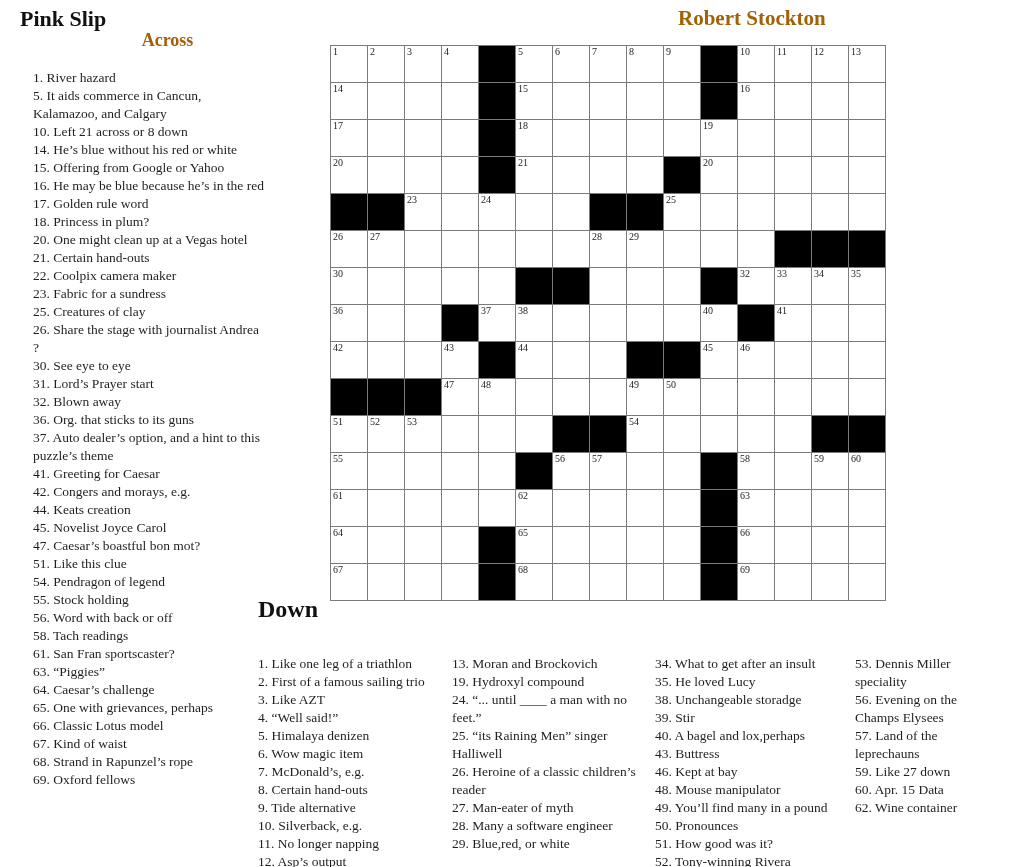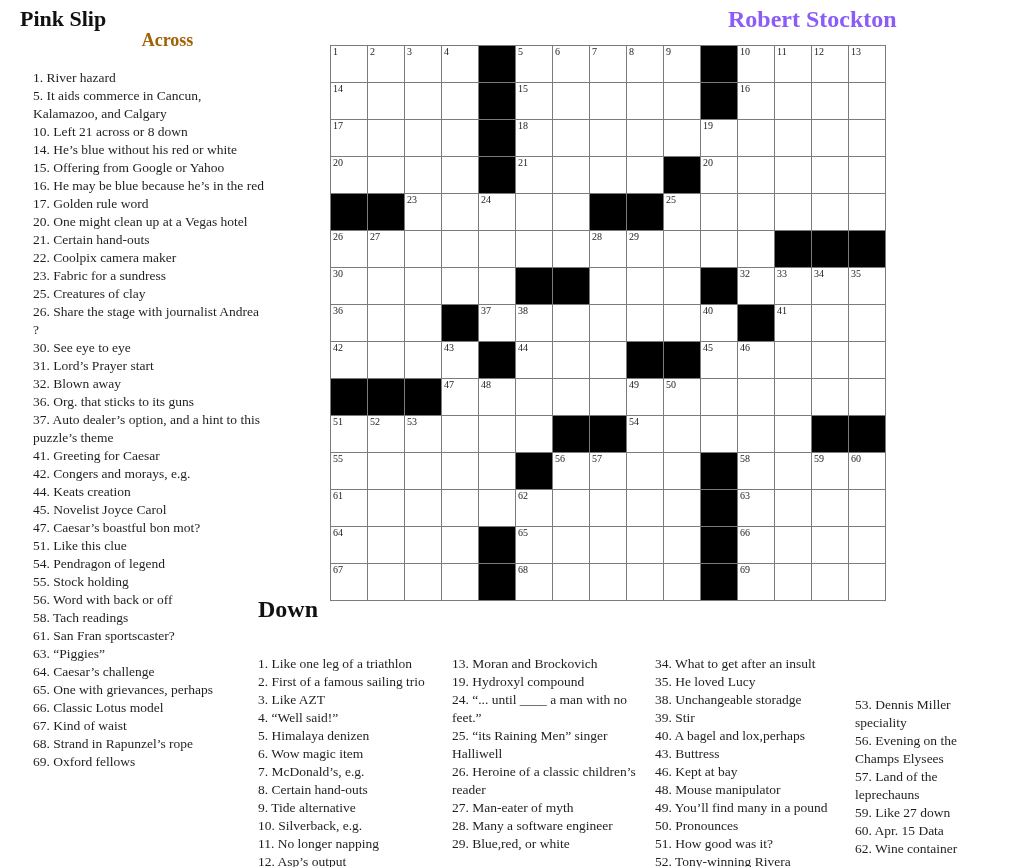--- a/index.html
+++ b/index.html
@@ -1,30 +1,30 @@
 <!DOCTYPE html>
 <html><head>
 <meta charset="utf-8">
 <style>
   html,body{margin:0;padding:0;background:#ffffff;}
   .page{position:relative;width:992px;height:867px;background:#fff;overflow:hidden;
         font-family:Liberation Serif, serif;color:#1f1f1f;}
   .title{position:absolute;left:20px;top:6px;font-size:22px;font-weight:bold;color:#111;}
-  .author{position:absolute;left:728px;top:6px;font-size:24px;font-weight:bold;color:#8b5cf6;}
+  .author{position:absolute;left:678px;top:6px;font-size:21px;font-weight:bold;color:#a16207;}
   .across-head{position:absolute;left:0;top:30px;width:335px;text-align:center;
                font-size:18px;font-weight:bold;color:#a16207;}
   .down-head{position:absolute;left:258px;top:596px;font-size:24px;font-weight:bold;color:#111;}
   .clue-list{position:absolute;font-size:13.5px;line-height:18px;}
   #across-list{left:33px;top:49px;width:235px;margin-top:20px;}
   .clue{margin:0;}
   .down-col{position:absolute;top:655px;font-size:13.5px;line-height:18px;}
   #down-col-1{left:258px;width:212px;}
   #down-col-2{left:452px;width:205px;}
   #down-col-3{left:655px;width:205px;}
-  #down-col-4{left:855px;width:140px;margin-top:41px;}
+  #down-col-4{left:855px;width:140px;}
   #grid{position:absolute;left:330px;top:45px;display:grid;
         grid-template-columns:repeat(15,36px);grid-auto-rows:36px;
         gap:1px;background:#7b7b7b;border:1px solid #7b7b7b;width:fit-content;}
   .cell{background:#ffffff;position:relative;}
   .cell.black{background:#000000;}
   .cellnum{position:absolute;top:1px;left:2px;font-size:10px;line-height:1;color:#222;}
 </style>
 </head>
 <body>
 
@@ -34,20 +34,21 @@
 
   <div class="across-head">Across</div>
   <div class="clue-list" id="across-list">
       <div class="clue">1. River hazard</div>
       <div class="clue">5. It aids commerce in Cancun, Kalamazoo, and Calgary</div>
       <div class="clue">10. Left 21 across or 8 down</div>
       <div class="clue">14. He’s blue without his red or white</div>
       <div class="clue">15. Offering from Google or Yahoo</div>
       <div class="clue">16. He may be blue because he’s in the red</div>
       <div class="clue">17. Golden rule word</div>
+      <div class="clue">18. Princess in plum?</div>
       <div class="clue">20. One might clean up at a Vegas hotel</div>
       <div class="clue">21. Certain hand-outs</div>
       <div class="clue">22. Coolpix camera maker</div>
       <div class="clue">23. Fabric for a sundress</div>
       <div class="clue">25. Creatures of clay</div>
       <div class="clue">26. Share the stage with journalist Andrea ?</div>
       <div class="clue">30. See eye to eye</div>
       <div class="clue">31. Lord’s Prayer start</div>
       <div class="clue">32. Blown away</div>
       <div class="clue">36. Org. that sticks to its guns</div>

